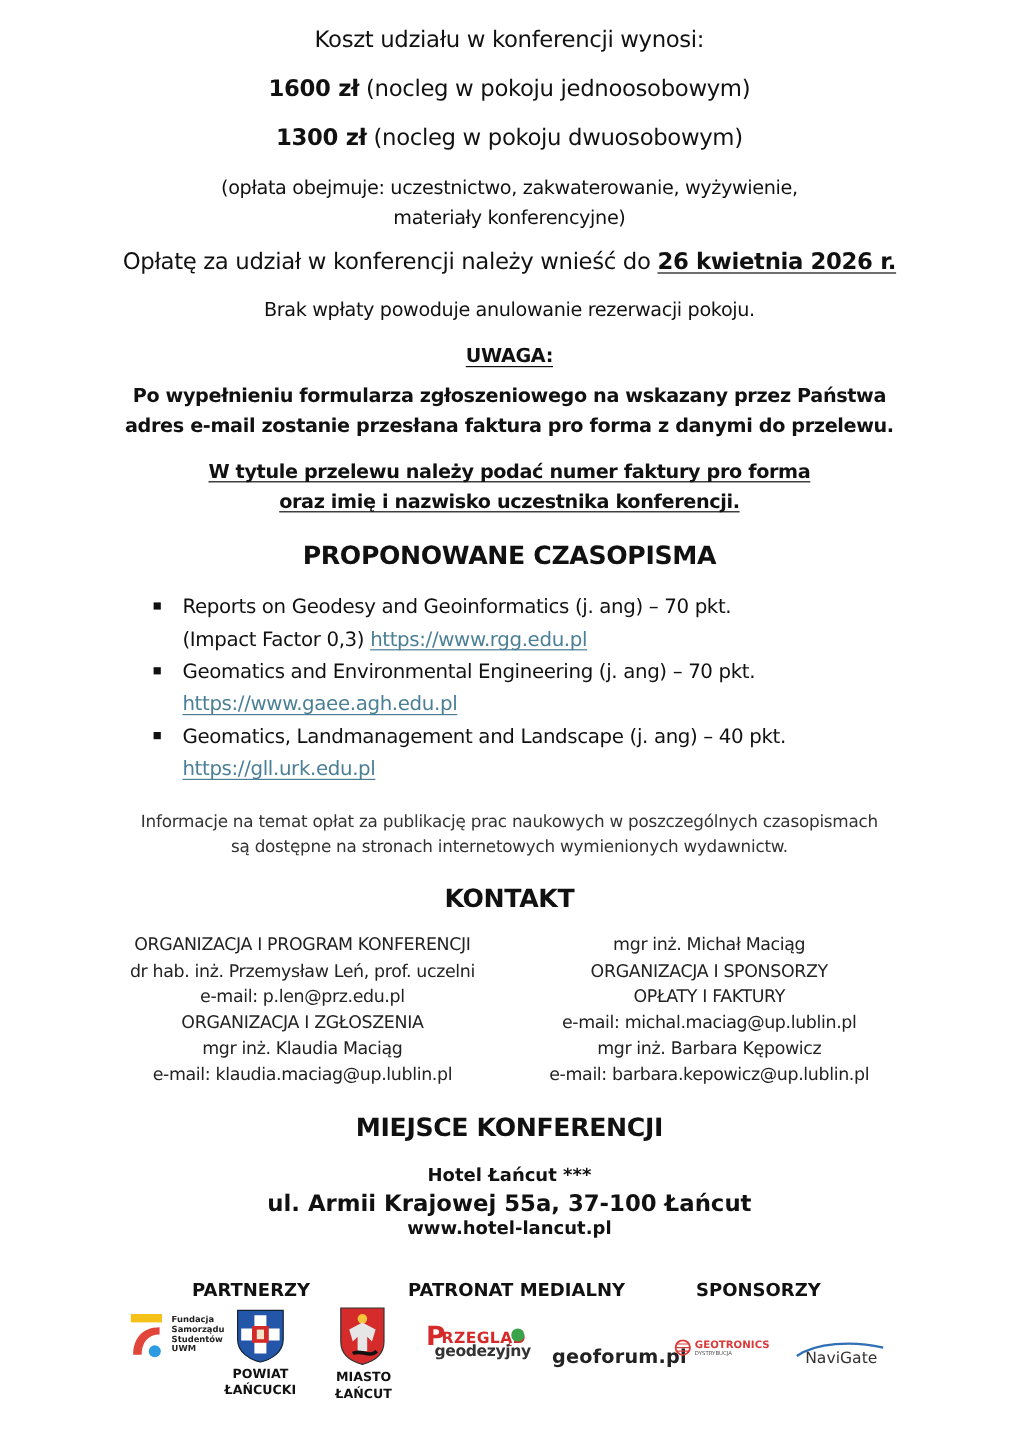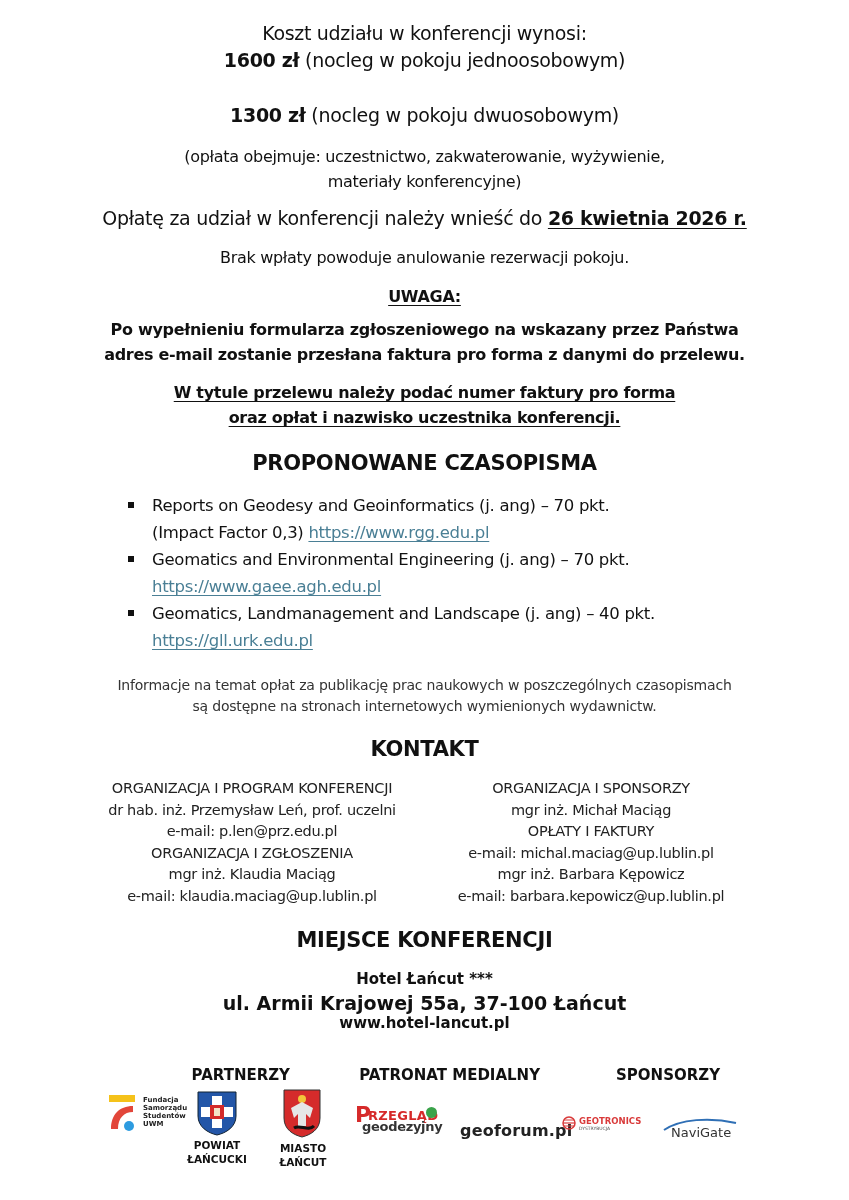--- a/index.html
+++ b/index.html
@@ -10,45 +10,45 @@
   .t-md { font-size: 16px; letter-spacing: -0.3px; }
   .t-sm { font-size: 14px; letter-spacing: -0.2px; color: #333; }
   .b { font-weight: bold; }
   .u { text-decoration: underline; text-underline-offset: 3px; }
   .h2 { font-size: 21px; font-weight: bold; letter-spacing: -0.3px; }
   .list { position: absolute; left: 128px; top: 492px; width: 620px; }
   .li { position: relative; padding-left: 24px; font-size: 16.5px; line-height: 27px; letter-spacing: -0.3px; }
   .li .bullet { position: absolute; left: 0; top: 10px; width: 6px; height: 6px; background: #111; }
   .link { color: #4a7f95; text-decoration: underline; text-underline-offset: 3px; }
   .contact-col { position: absolute; top: 778px; width: 340px; text-align: center; font-size: 14.5px; line-height: 21.5px; letter-spacing: -0.3px; color: #222; }
-  .logo-head { position: absolute; top: 1066px; font-size: 15px; font-weight: bold; text-align: right; }
+  .logo-head { position: absolute; top: 1066px; font-size: 15px; font-weight: bold; text-align: left; }
   .caption { font-size: 10.5px; font-weight: bold; text-align: center; line-height: 14px; }
 </style>
 </head>
 <body>
 
 <div class="abs t-lg" style="top:22px;">Koszt udziału w konferencji wynosi:</div>
-<div class="abs t-lg" style="top:49px;">
+<div class="abs t-lg" style="top:63px;">
   <span class="b">1600 zł</span><span> (nocleg w pokoju jednoosobowym)</span>
 </div>
 <div class="abs t-lg" style="top:104px;">
   <span class="b">1300 zł</span><span> (nocleg w pokoju dwuosobowym)</span>
 </div>
 <div class="abs t-md" style="top:147px;">(opłata obejmuje: uczestnictwo, zakwaterowanie, wyżywienie,</div>
 <div class="abs t-md" style="top:172px;">materiały konferencyjne)</div>
 <div class="abs t-lg" style="top:207px;">
   <span>Opłatę za udział w konferencji należy wnieść do </span><span class="b u">26 kwietnia 2026 r.</span>
 </div>
 <div class="abs t-md" style="top:248px;">Brak wpłaty powoduje anulowanie rezerwacji pokoju.</div>
 
 <div class="abs t-md b u" style="top:287px;">UWAGA:</div>
 <div class="abs t-md b" style="top:320px;">Po wypełnieniu formularza zgłoszeniowego na wskazany przez Państwa</div>
 <div class="abs t-md b" style="top:345px;">adres e-mail zostanie przesłana faktura pro forma z danymi do przelewu.</div>
 <div class="abs t-md b u" style="top:383px;">W tytule przelewu należy podać numer faktury pro forma</div>
-<div class="abs t-md b u" style="top:408px;">oraz opłat i nazwisko uczestnika konferencji.</div>
+<div class="abs t-md b u" style="top:408px;">oraz imię i nazwisko uczestnika konferencji.</div>
 
 <div class="abs h2" style="top:451px;">PROPONOWANE CZASOPISMA</div>
 <div class="list">
   <div class="li">
     <span class="bullet"></span>
     <div>Reports on Geodesy and Geoinformatics (j. ang) – 70 pkt.</div>
     <div><span>(Impact Factor 0,3) </span><span class="link">https://www.rgg.edu.pl</span></div>
   </div>
   <div class="li">
     <span class="bullet"></span>
@@ -67,22 +67,22 @@
 <div class="abs h2" style="top:737px;">KONTAKT</div>
 <div class="contact-col" style="left:82px;">
   <div>ORGANIZACJA I PROGRAM KONFERENCJI</div>
   <div>dr hab. inż. Przemysław Leń, prof. uczelni</div>
   <div>e-mail: p.len@prz.edu.pl</div>
   <div>ORGANIZACJA I ZGŁOSZENIA</div>
   <div>mgr inż. Klaudia Maciąg</div>
   <div>e-mail: klaudia.maciag@up.lublin.pl</div>
 </div>
 <div class="contact-col" style="left:421px;">
+  <div>mgr inż. Michał Maciąg</div>
   <div>ORGANIZACJA I SPONSORZY</div>
-  <div>mgr inż. Michał Maciąg</div>
   <div>OPŁATY I FAKTURY</div>
   <div>e-mail: michal.maciag@up.lublin.pl</div>
   <div>mgr inż. Barbara Kępowicz</div>
   <div>e-mail: barbara.kepowicz@up.lublin.pl</div>
 </div>
 
 <div class="abs h2" style="top:928px;">MIEJSCE KONFERENCJI</div>
 <div class="abs b" style="top:970px; font-size:15px;">Hotel Łańcut ***</div>
 <div class="abs b" style="top:992px; font-size:19px;">ul. Armii Krajowej 55a, 37-100 Łańcut</div>
 <div class="abs b" style="top:1014px; font-size:15px;">www.hotel-lancut.pl</div>

